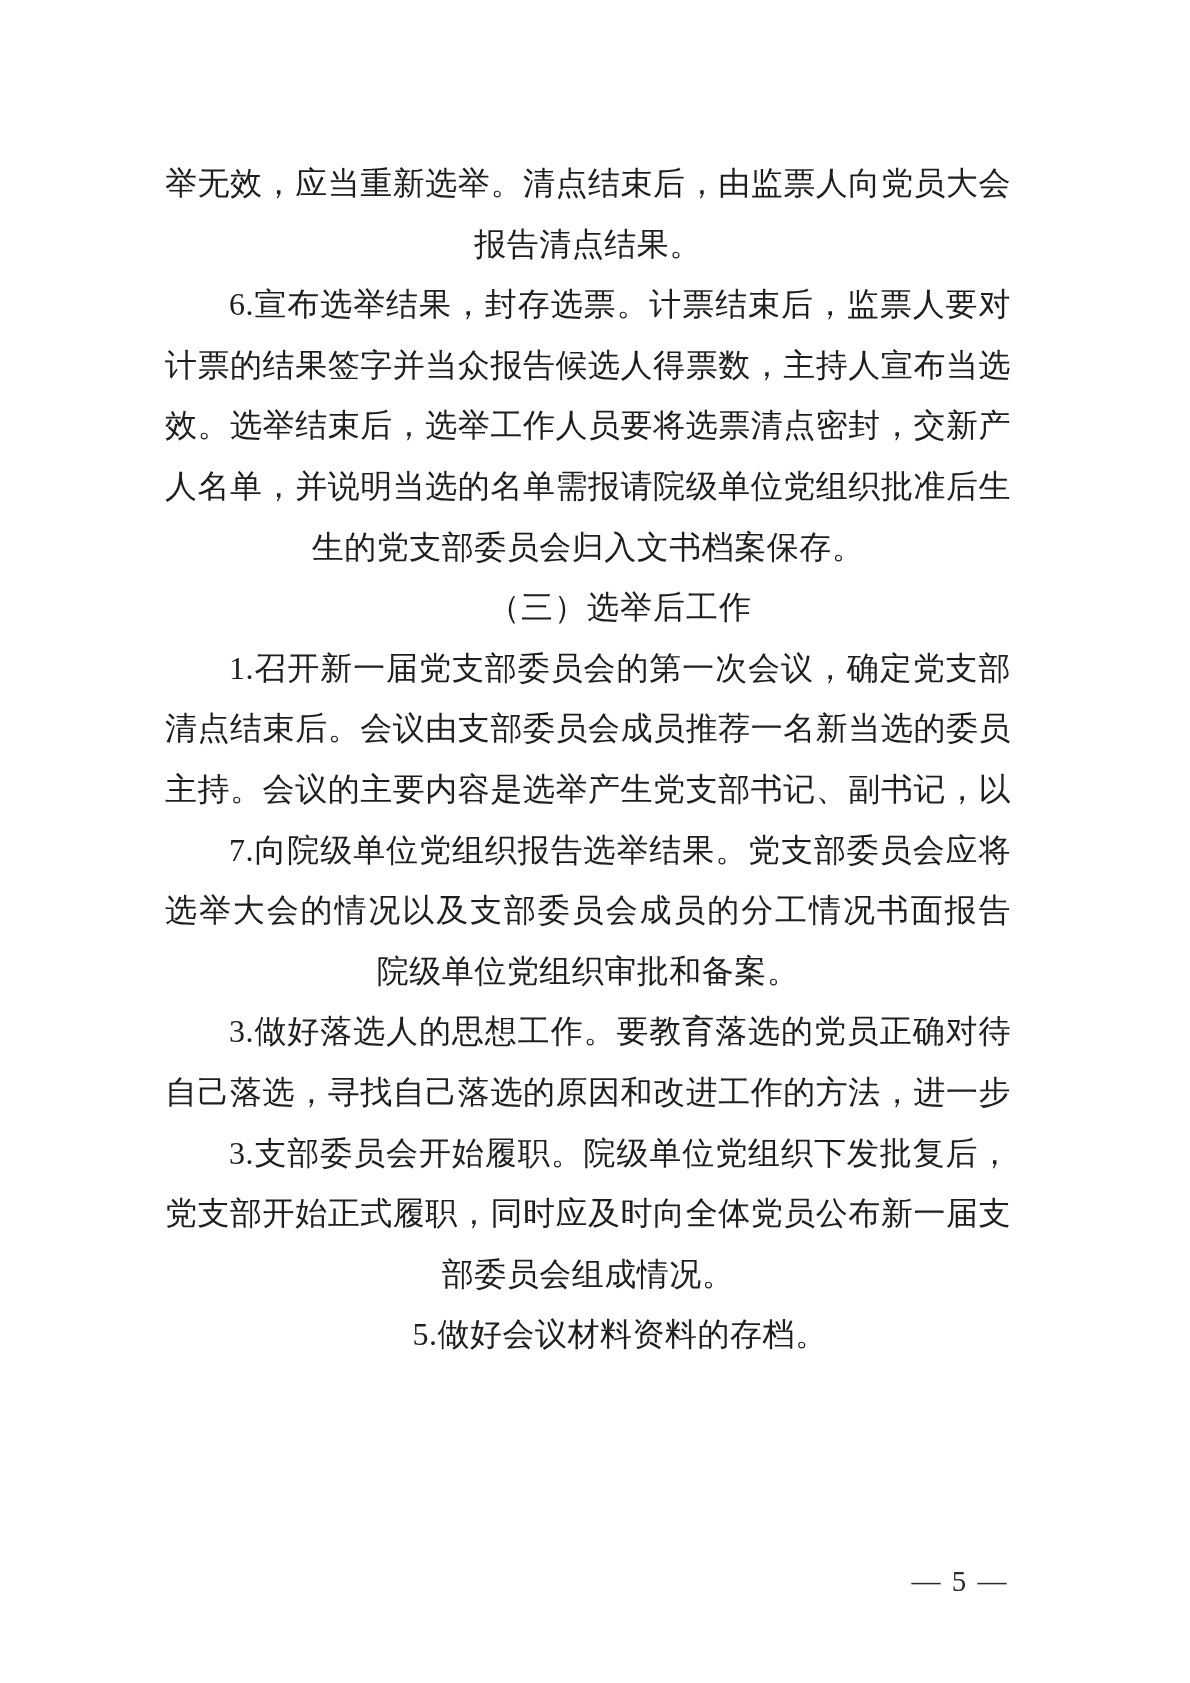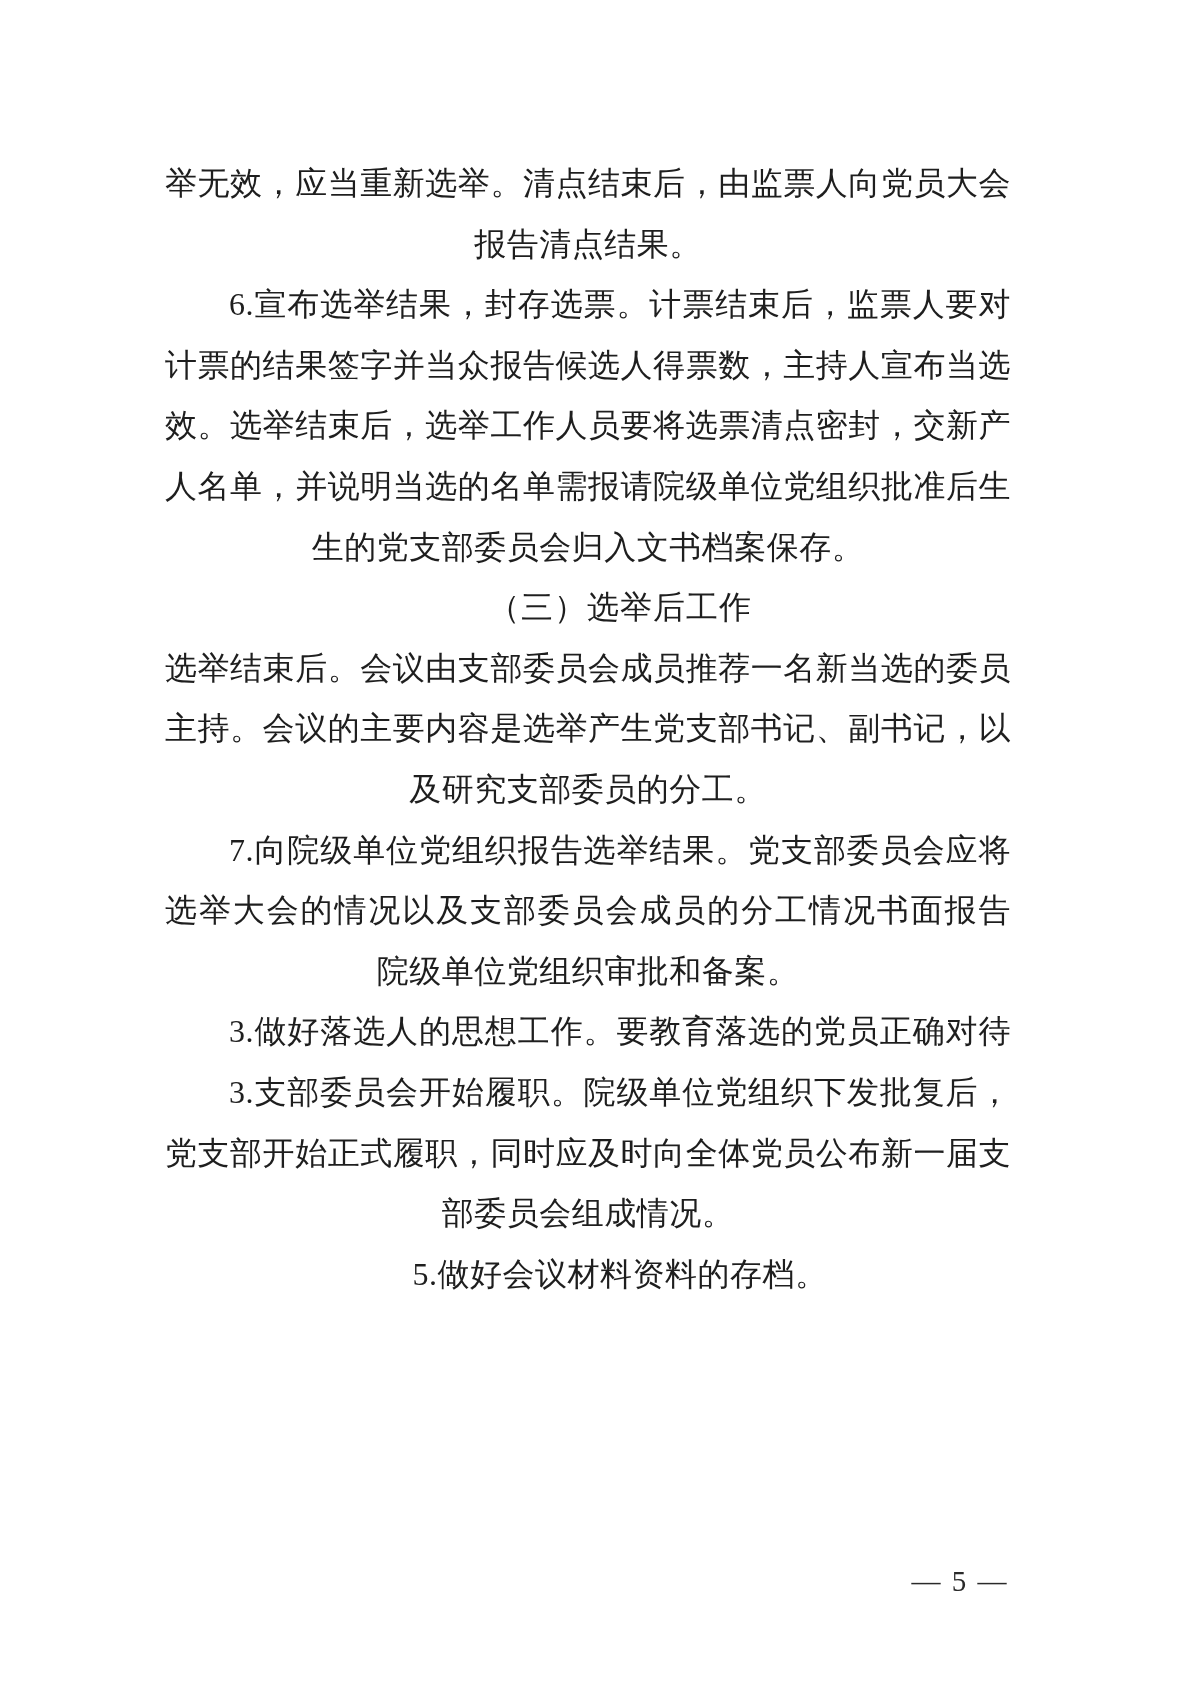--- a/index.html
+++ b/index.html
@@ -65,33 +65,34 @@
       <div class="line full">效。选举结束后，选举工作人员要将选票清点密封，交新产</div>
       <div class="line full">人名单，并说明当选的名单需报请院级单位党组织批准后生</div>
       <div class="line">生的党支部委员会归入文书档案保存。</div>
     </div>
 
     <div class="para">
       <div class="line indent heading">（三）选举后工作</div>
     </div>
 
     <div class="para">
-      <div class="line full">选举结束后。会议由支部委员会成员推荐一名新当选的委员</div>
+      <div class="line indent full">1.召开新一届党支部委员会的第一次会议，确定党支部</div>
+      <div class="line full">清点结束后。会议由支部委员会成员推荐一名新当选的委员</div>
       <div class="line full">主持。会议的主要内容是选举产生党支部书记、副书记，以</div>
-      <div class="line">及研究支部委员的分工。</div>
     </div>
 
     <div class="para">
       <div class="line indent full">7.向院级单位党组织报告选举结果。党支部委员会应将</div>
       <div class="line full">选举大会的情况以及支部委员会成员的分工情况书面报告</div>
       <div class="line">院级单位党组织审批和备案。</div>
     </div>
 
     <div class="para">
       <div class="line indent full">3.做好落选人的思想工作。要教育落选的党员正确对待</div>
+      <div class="line full">自己落选，寻找自己落选的原因和改进工作的方法，进一步</div>
     </div>
 
     <div class="para">
       <div class="line indent full">3.支部委员会开始履职。院级单位党组织下发批复后，</div>
       <div class="line full">党支部开始正式履职，同时应及时向全体党员公布新一届支</div>
       <div class="line">部委员会组成情况。</div>
     </div>
 
     <div class="para">
       <div class="line indent">5.做好会议材料资料的存档。</div>

